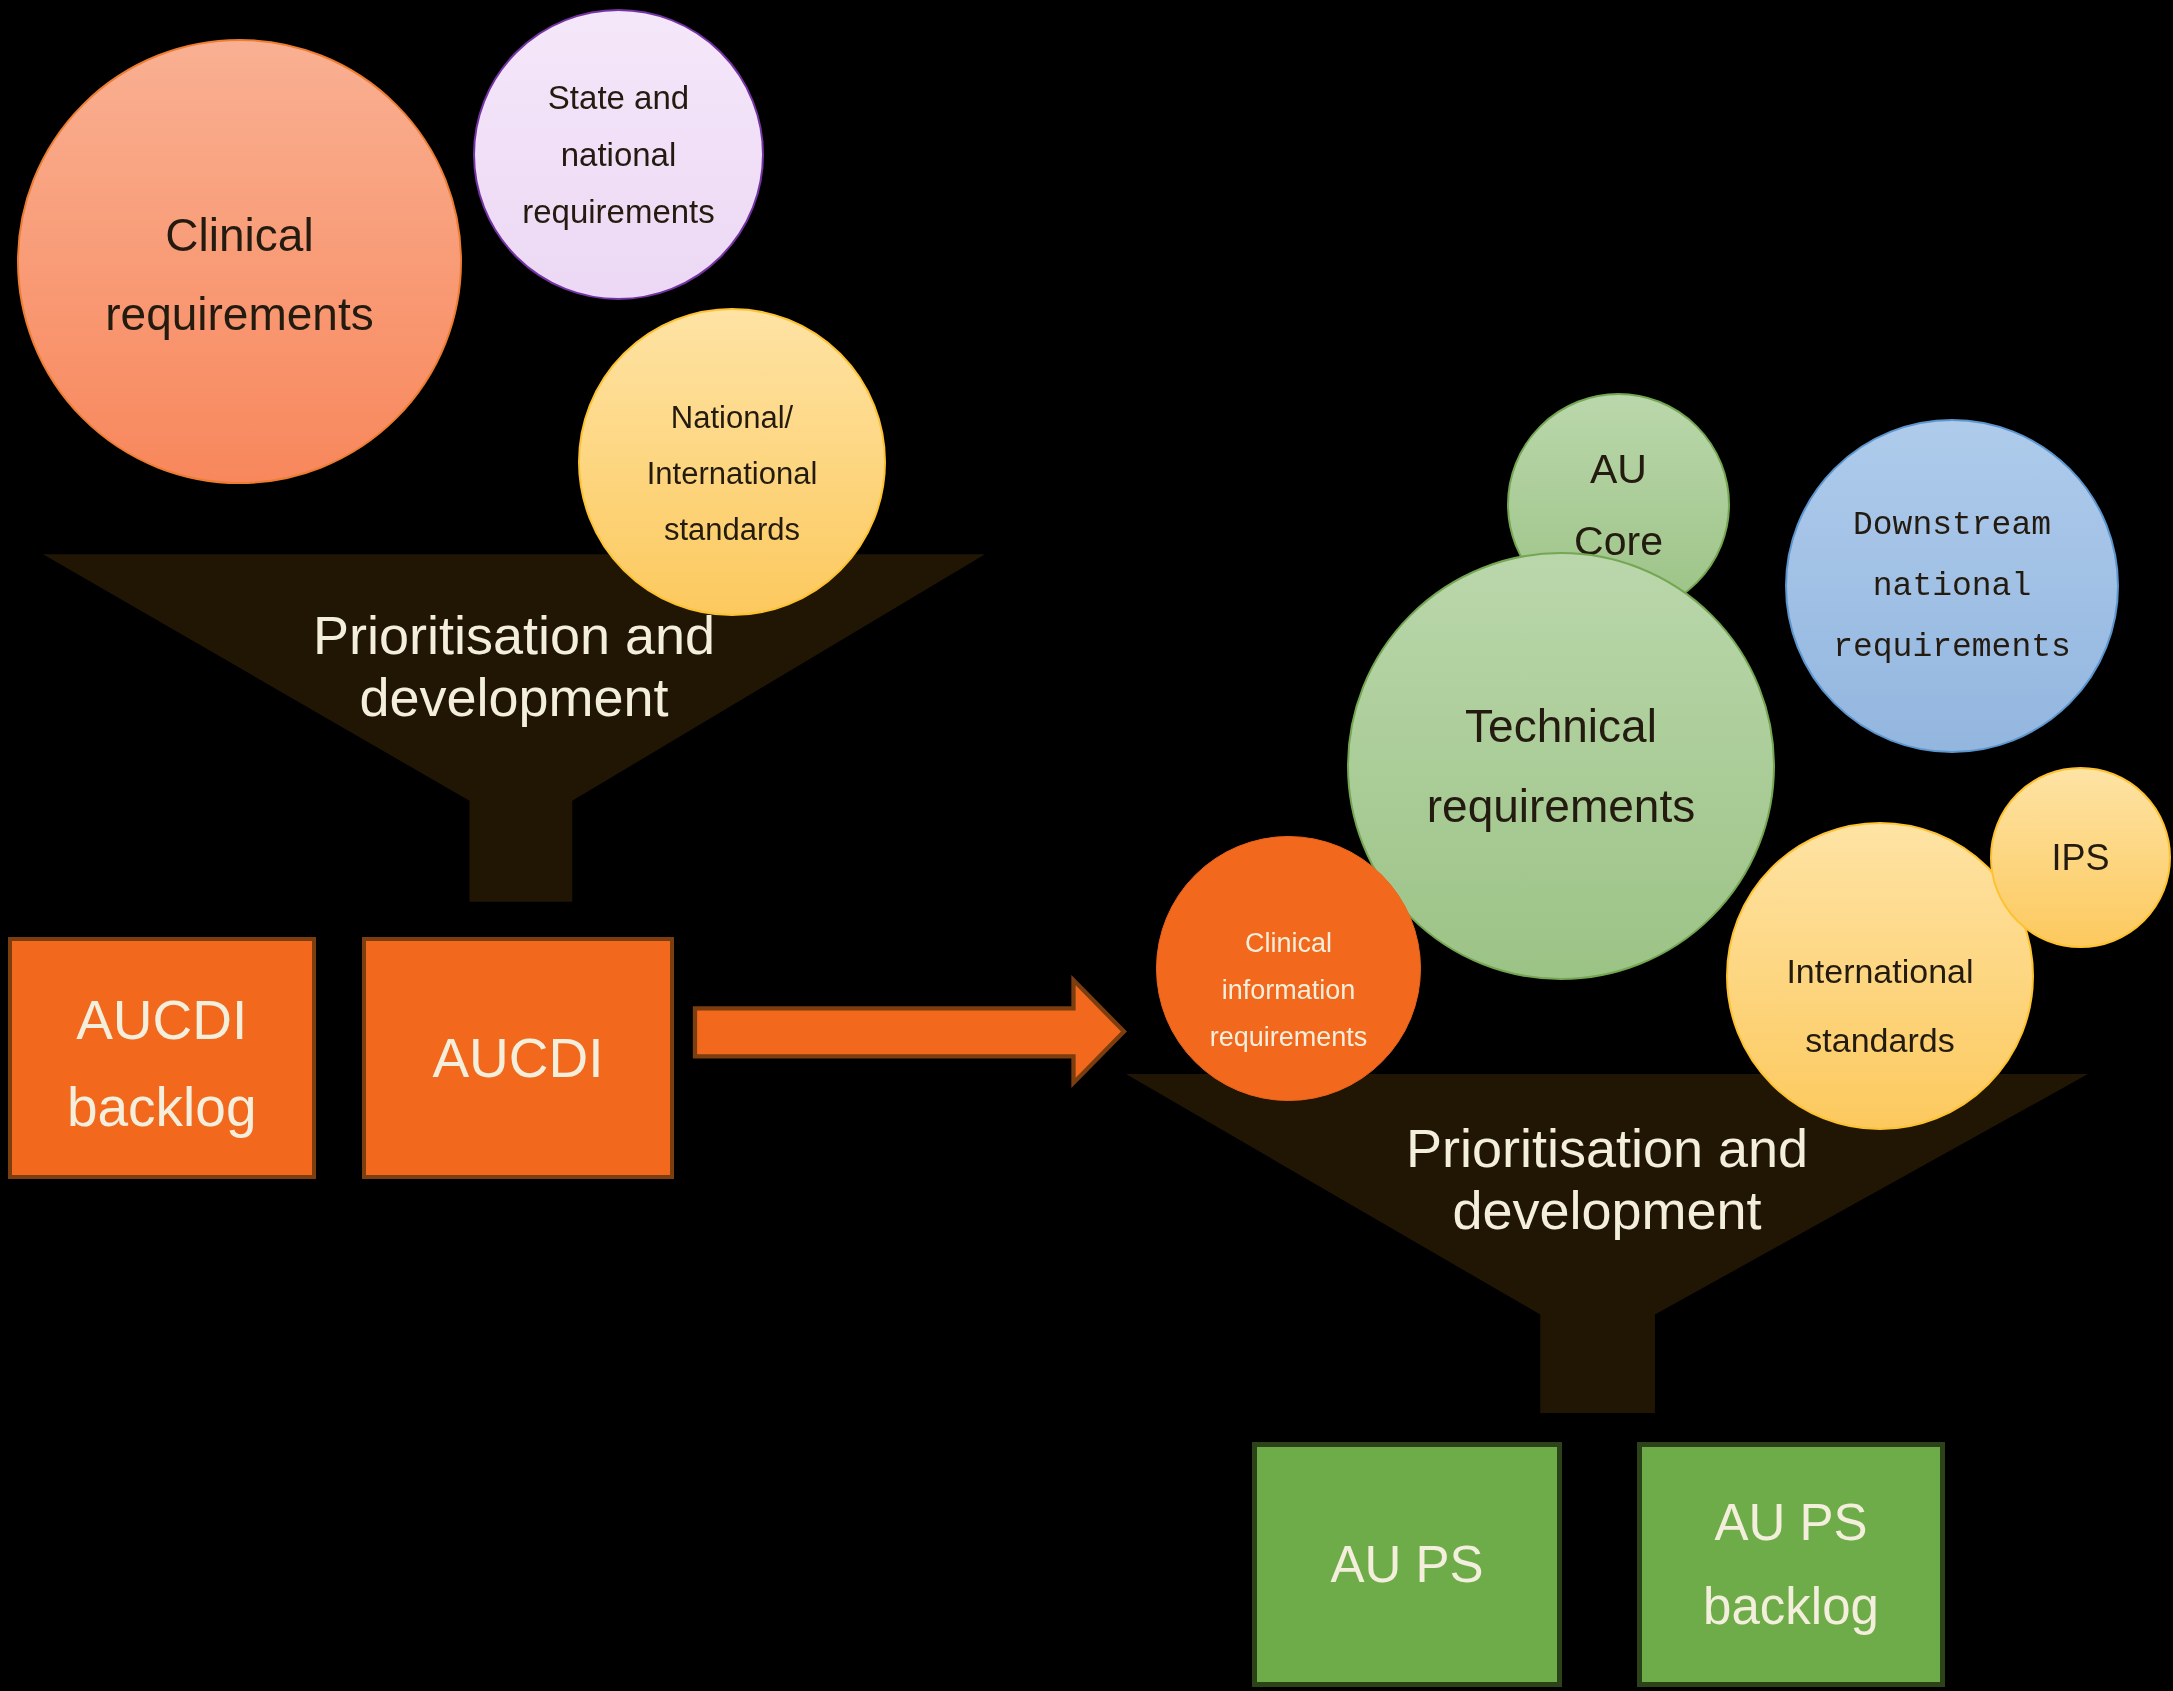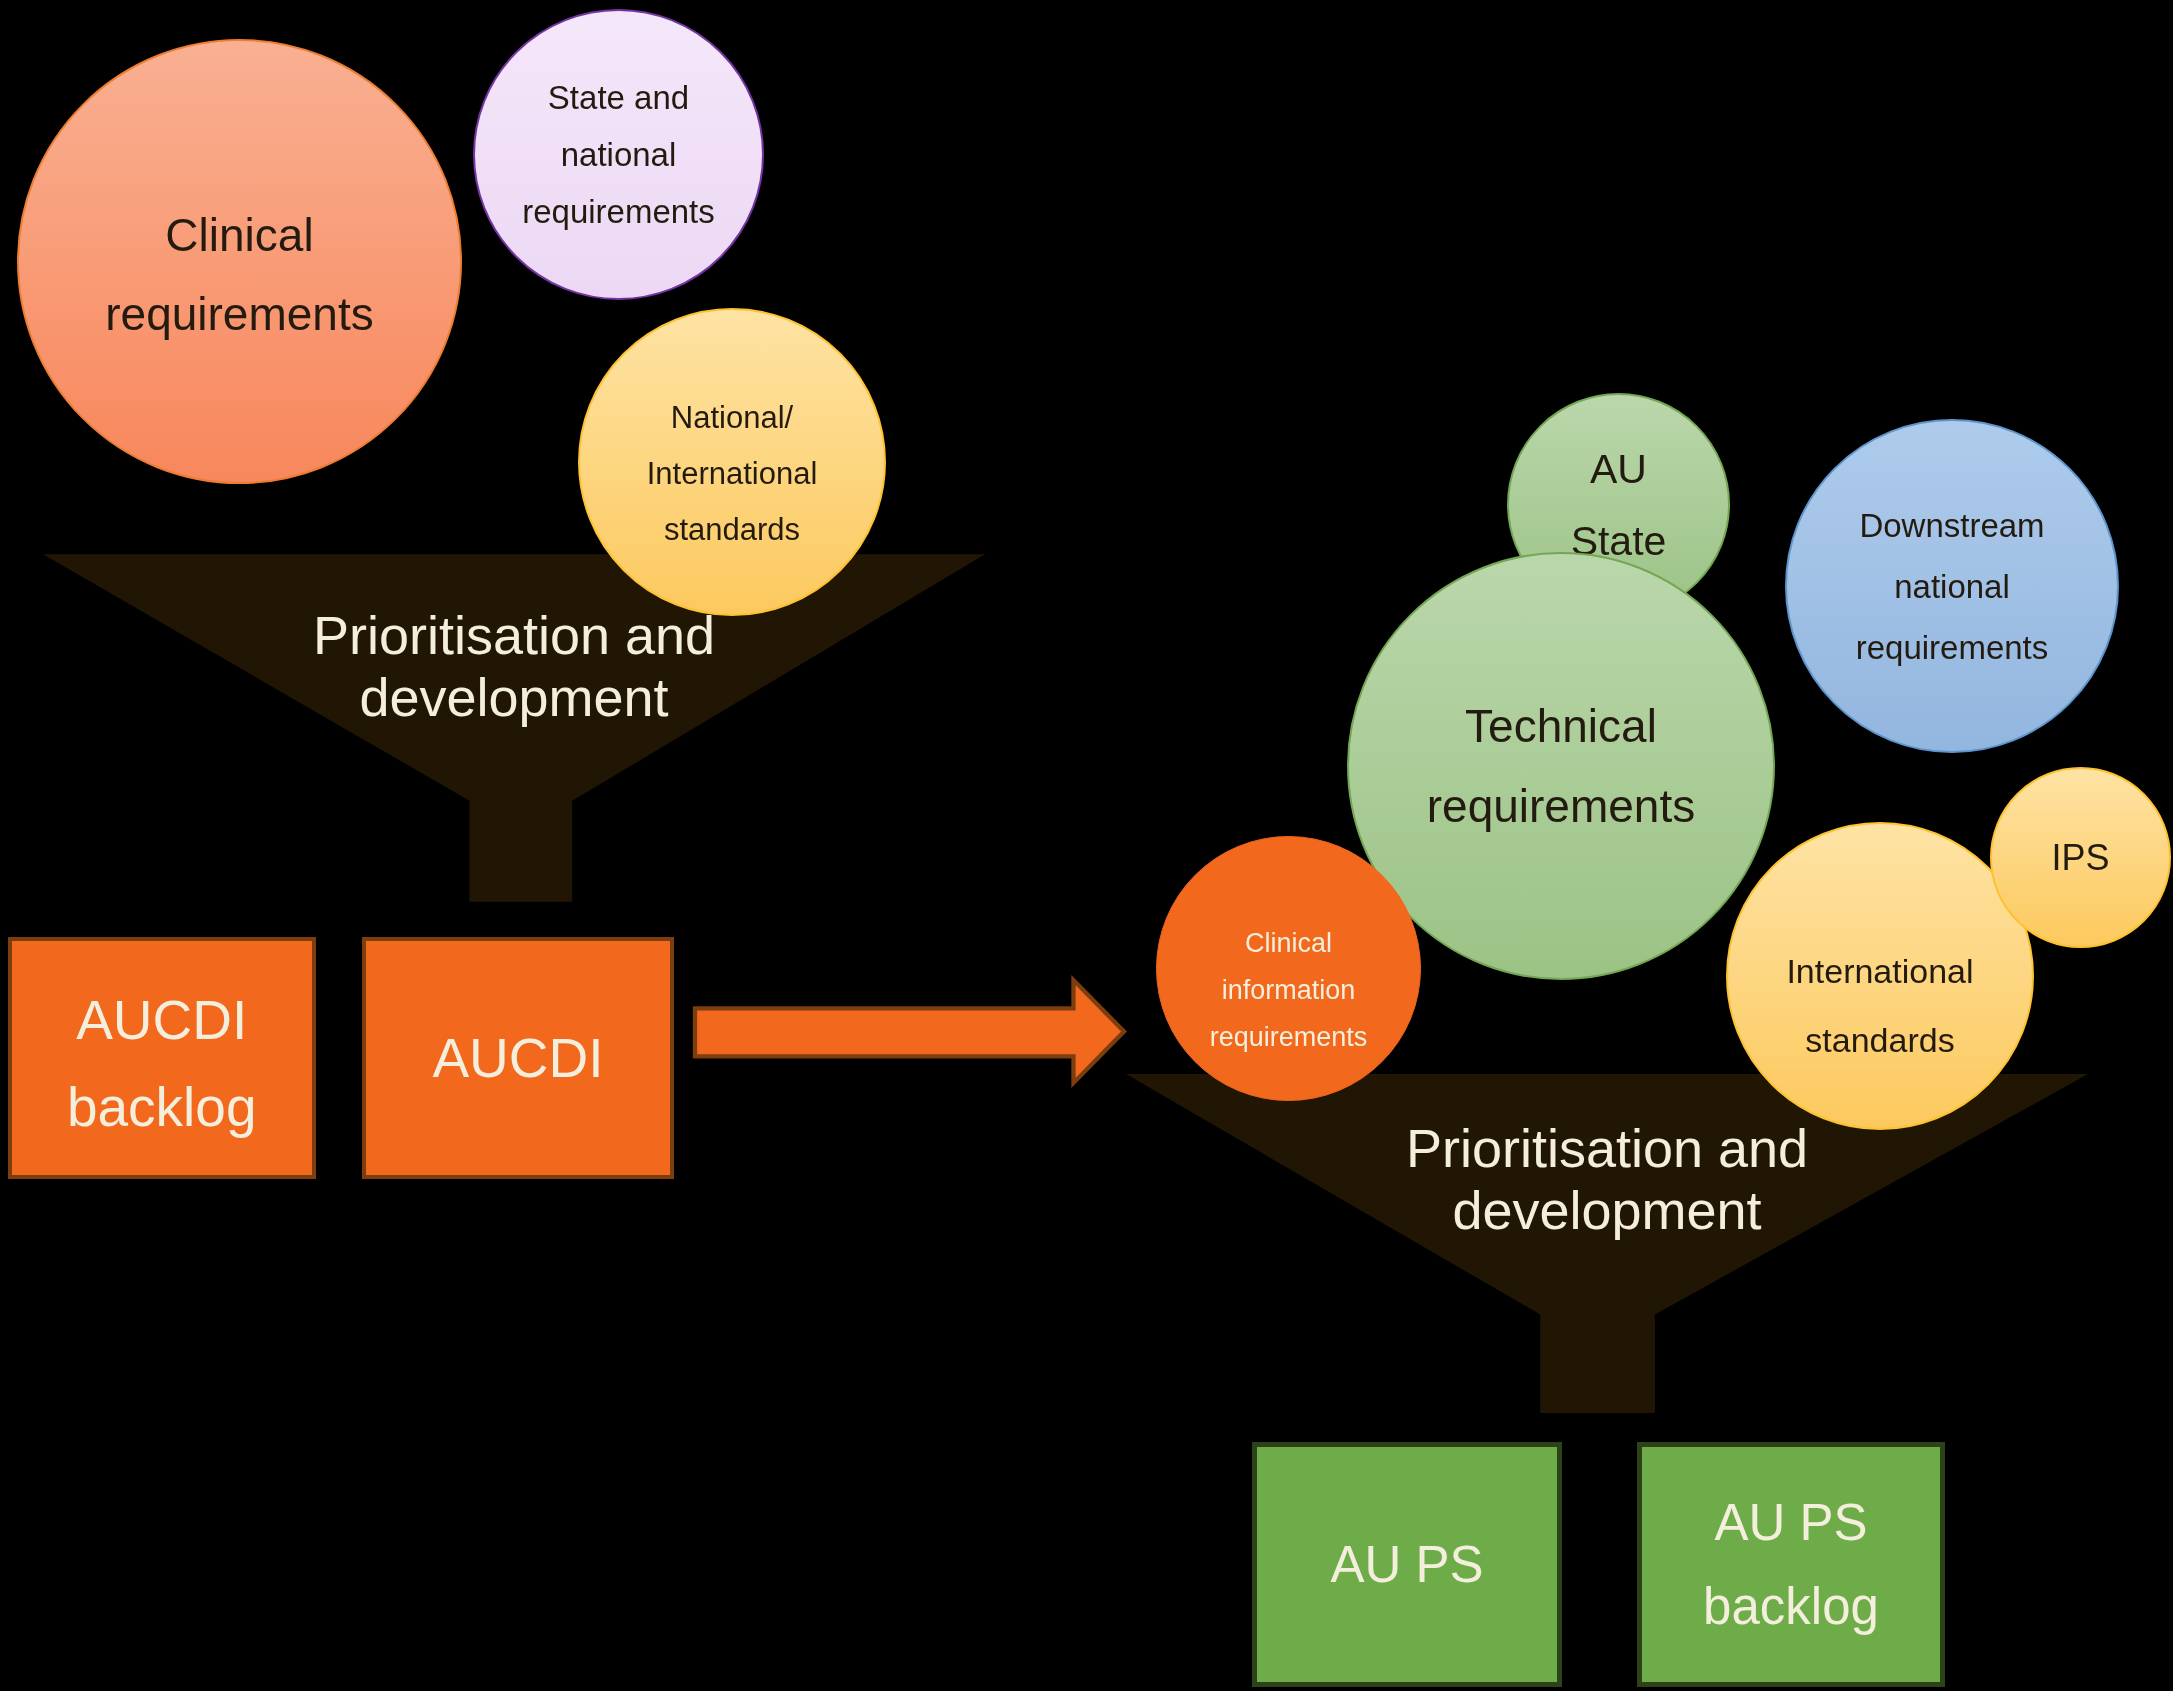--- a/index.html
+++ b/index.html
@@ -13,21 +13,21 @@
     text-align:center;
   }
   .line{display:block;}
   .dark-text{color:#241b10;gap:12px;}
   .cream-text{color:#f3efdc;}
   
   .salmon{background:linear-gradient(180deg,#f9b092 0%,#f8875c 100%);border:2.6px solid #ed7d31;}
   .lavender{background:linear-gradient(180deg,#f5e7fa 0%,#ecd8f4 100%);border:2.6px solid #7434a4;}
   .yellow{background:linear-gradient(180deg,#fee3a4 0%,#fcc95e 100%);border:2.6px solid #fdc232;}
   .green{background:linear-gradient(180deg,#bad7ab 0%,#9cc386 100%);border:2.6px solid #74a653;}
-  .blue{background:linear-gradient(180deg,#aecbeb 0%,#93b6df 100%);border:2.6px solid #5d96ce;}
+  .blue{background:linear-gradient(180deg,#aecbeb 0%,#93b6df 100%);border:2.6px solid #5d96ce;font-family:Liberation Mono, monospace;}
   .orangec{background:#f2691d;border:1.7px solid #ee6418;}
   
   .funnel-wrap{position:absolute;}
   .funnel-wrap svg{position:absolute;left:0;top:0;display:block;}
   .funnel-text{position:absolute;left:0;right:0;text-align:center;color:#f3efdc;
     font-size:54px;line-height:62px;}
   
   .obox{
     position:absolute;box-sizing:border-box;background:#f2691d;border:4.3px solid #7c3d0f;
     display:flex;flex-direction:column;align-items:center;justify-content:center;
@@ -76,21 +76,21 @@
   </div>
 
   <div class="circle yellow dark-text" style="left:578px;top:308px;width:308px;height:308px;font-size:31px;line-height:44px;padding-top:24px;">
     <span class="line">National/</span>
     <span class="line">International</span>
     <span class="line">standards</span>
   </div>
 
   <div class="circle green dark-text" style="left:1507px;top:393px;width:223px;height:223px;font-size:41px;line-height:60px;">
     <span class="line">AU</span>
-    <span class="line">State</span>
+    <span class="line">Core</span>
   </div>
 
   <div class="circle green dark-text" style="left:1347px;top:552px;width:428px;height:428px;font-size:46px;line-height:68px;">
     <span class="line">Technical</span>
     <span class="line">requirements</span>
   </div>
 
   <div class="circle blue dark-text" style="left:1785px;top:419px;width:334px;height:334px;font-size:33px;line-height:49px;">
     <span class="line">Downstream</span>
     <span class="line">national</span>

